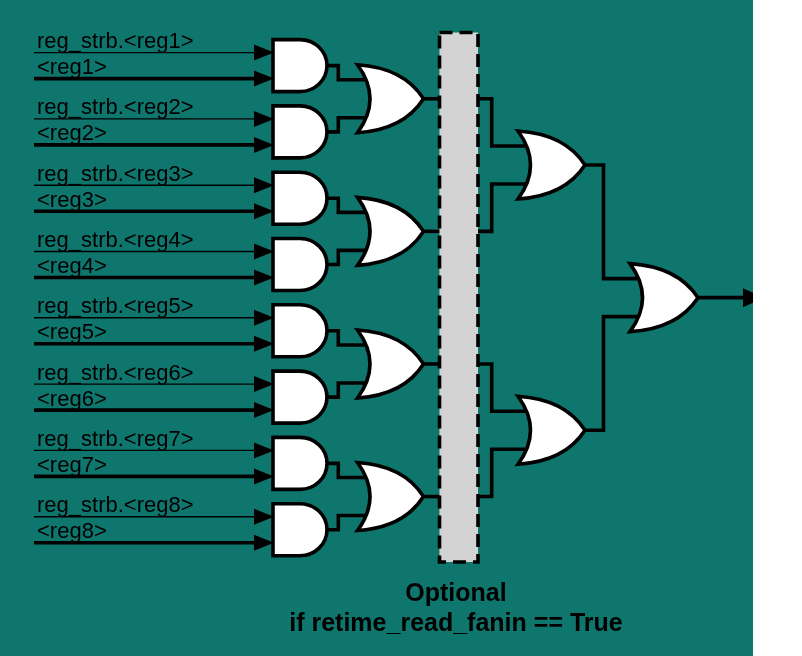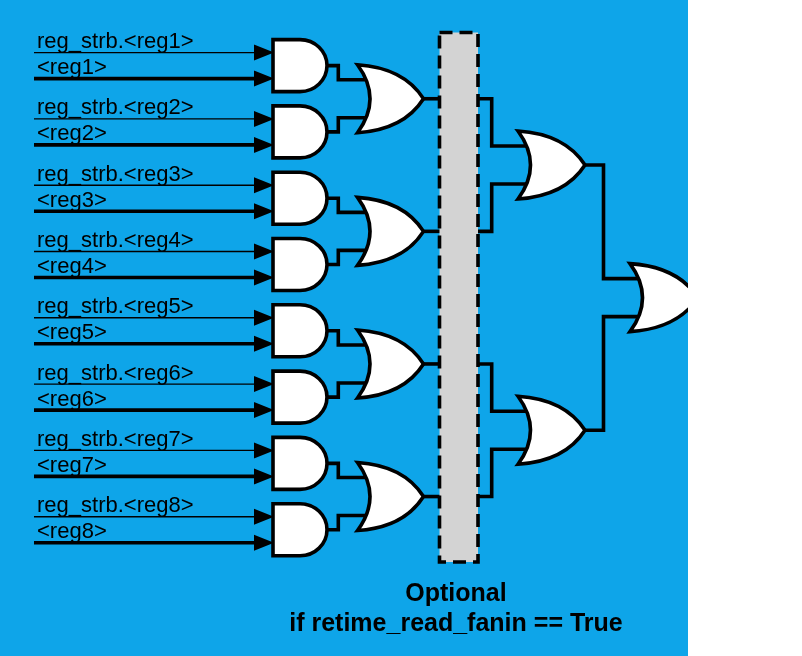--- a/index.html
+++ b/index.html
@@ -3,23 +3,23 @@
 <meta charset="utf-8">
 <style>
   html, body {
     margin: 0;
     padding: 0;
     background: #ffffff;
     font-family: "Liberation Sans", sans-serif;
   }
   #diagram-root {
     position: relative;
-    width: 688px;
+    width: 753px;
     height: 656px;
-    background: #0ea5e9;
+    background: #0f766e;
     overflow: hidden;
   }
   svg text {
     font-family: "Liberation Sans", sans-serif;
     fill: #000000;
   }
   .input-label { font-size: 22px; font-weight: 400; }
   .caption-text { font-size: 25px; font-weight: 700; }
 </style>
 </head>

